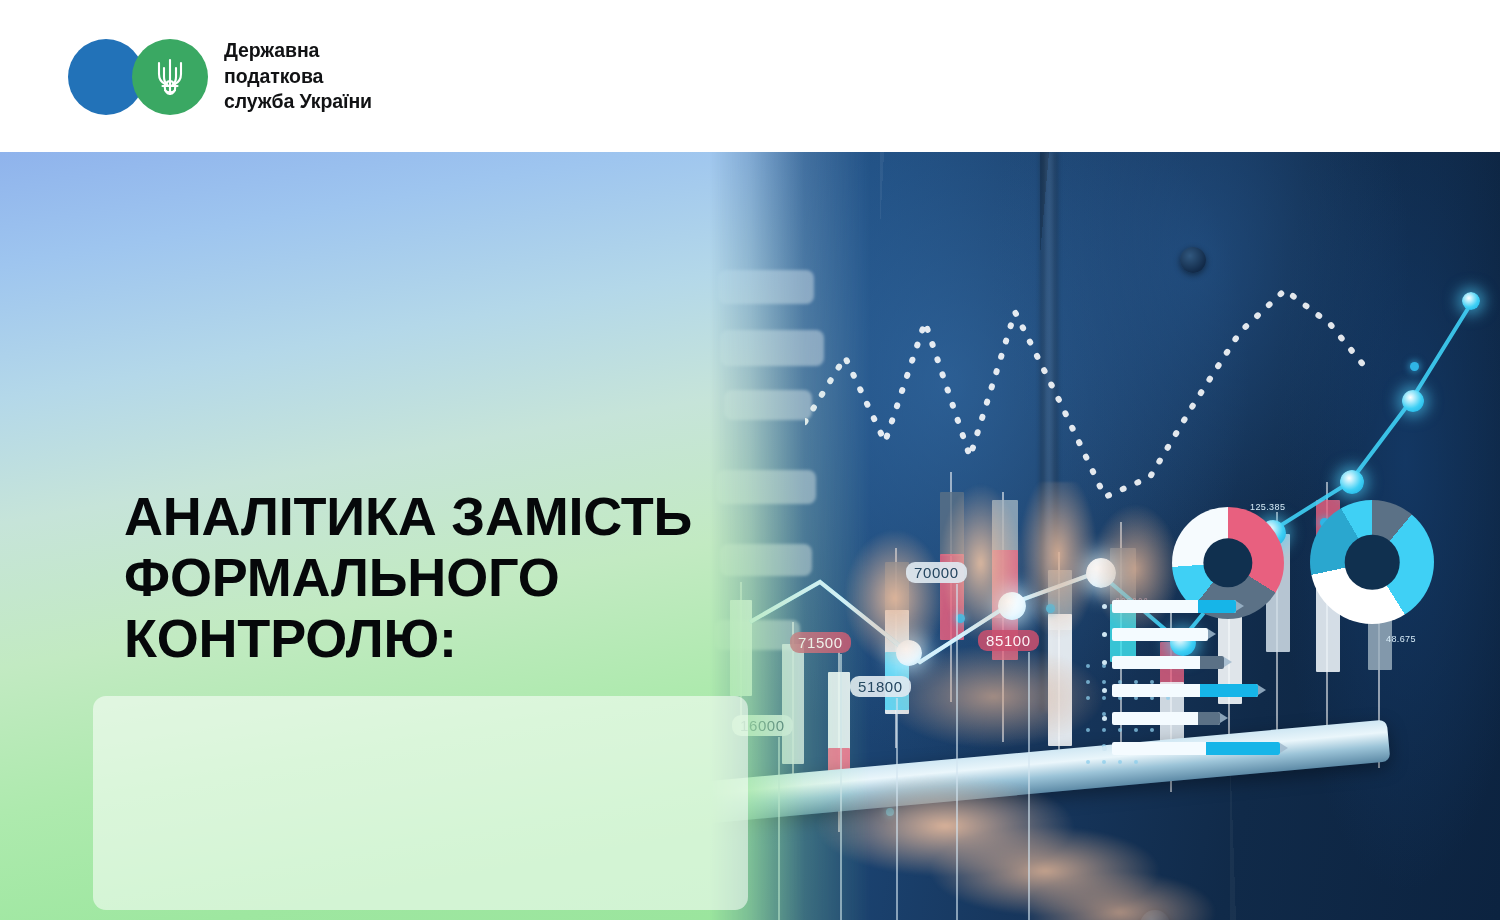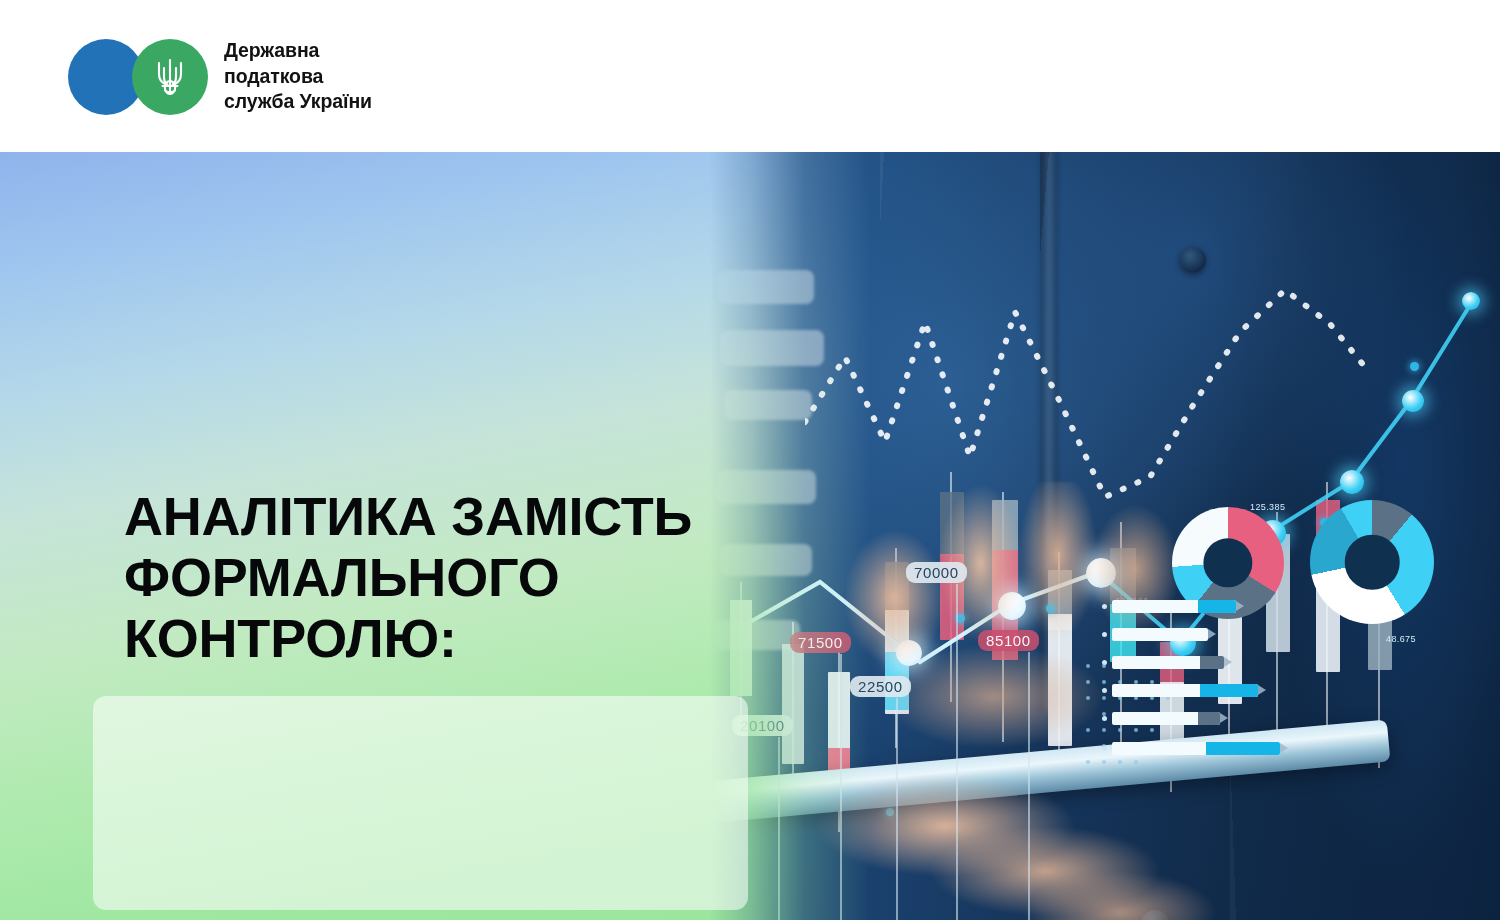--- a/index.html
+++ b/index.html
@@ -371,27 +371,27 @@
 
       <div class="donut" style="left:462px; top:355px; width:112px; height:112px;
            background:conic-gradient(#e8607f 0deg 122deg, #5b7186 122deg 218deg, #3fd0f5 218deg 266deg, #f6fbfe 266deg 360deg);"></div>
       <div class="donut-label" style="left:540px; top:350px;">125.385</div>
 
       <div class="donut" style="left:600px; top:348px; width:124px; height:124px;
            background:conic-gradient(#5b7186 0deg 40deg, #3fd0f5 40deg 148deg, #ffffff 148deg 258deg, #2aa7cf 258deg 330deg, #3fd0f5 330deg 360deg);"></div>
       <div class="donut-label" style="left:676px; top:482px;">48.675</div>
 
       <div class="tag-stem" style="left:68px;  top:585px; height:200px;"></div>
-      <div class="tag grey" style="left:22px;  top:563px;">20100</div>
+      <div class="tag grey" style="left:22px;  top:563px;">16000</div>
 
       <div class="tag-stem" style="left:130px; top:502px; height:280px;"></div>
       <div class="tag pink" style="left:80px;  top:480px;">71500</div>
 
       <div class="tag-stem" style="left:186px; top:546px; height:238px;"></div>
-      <div class="tag grey" style="left:140px; top:524px;">22500</div>
+      <div class="tag grey" style="left:140px; top:524px;">51800</div>
 
       <div class="tag-stem" style="left:246px; top:432px; height:350px;"></div>
       <div class="tag grey" style="left:196px; top:410px;">70000</div>
 
       <div class="tag-stem" style="left:318px; top:500px; height:282px;"></div>
       <div class="tag pink" style="left:268px; top:478px;">85100</div>
 
       <div>
         <div class="hbar-row" style="left:392px; top:448px; width:160px;">
           <div class="hbar-dot"></div>

